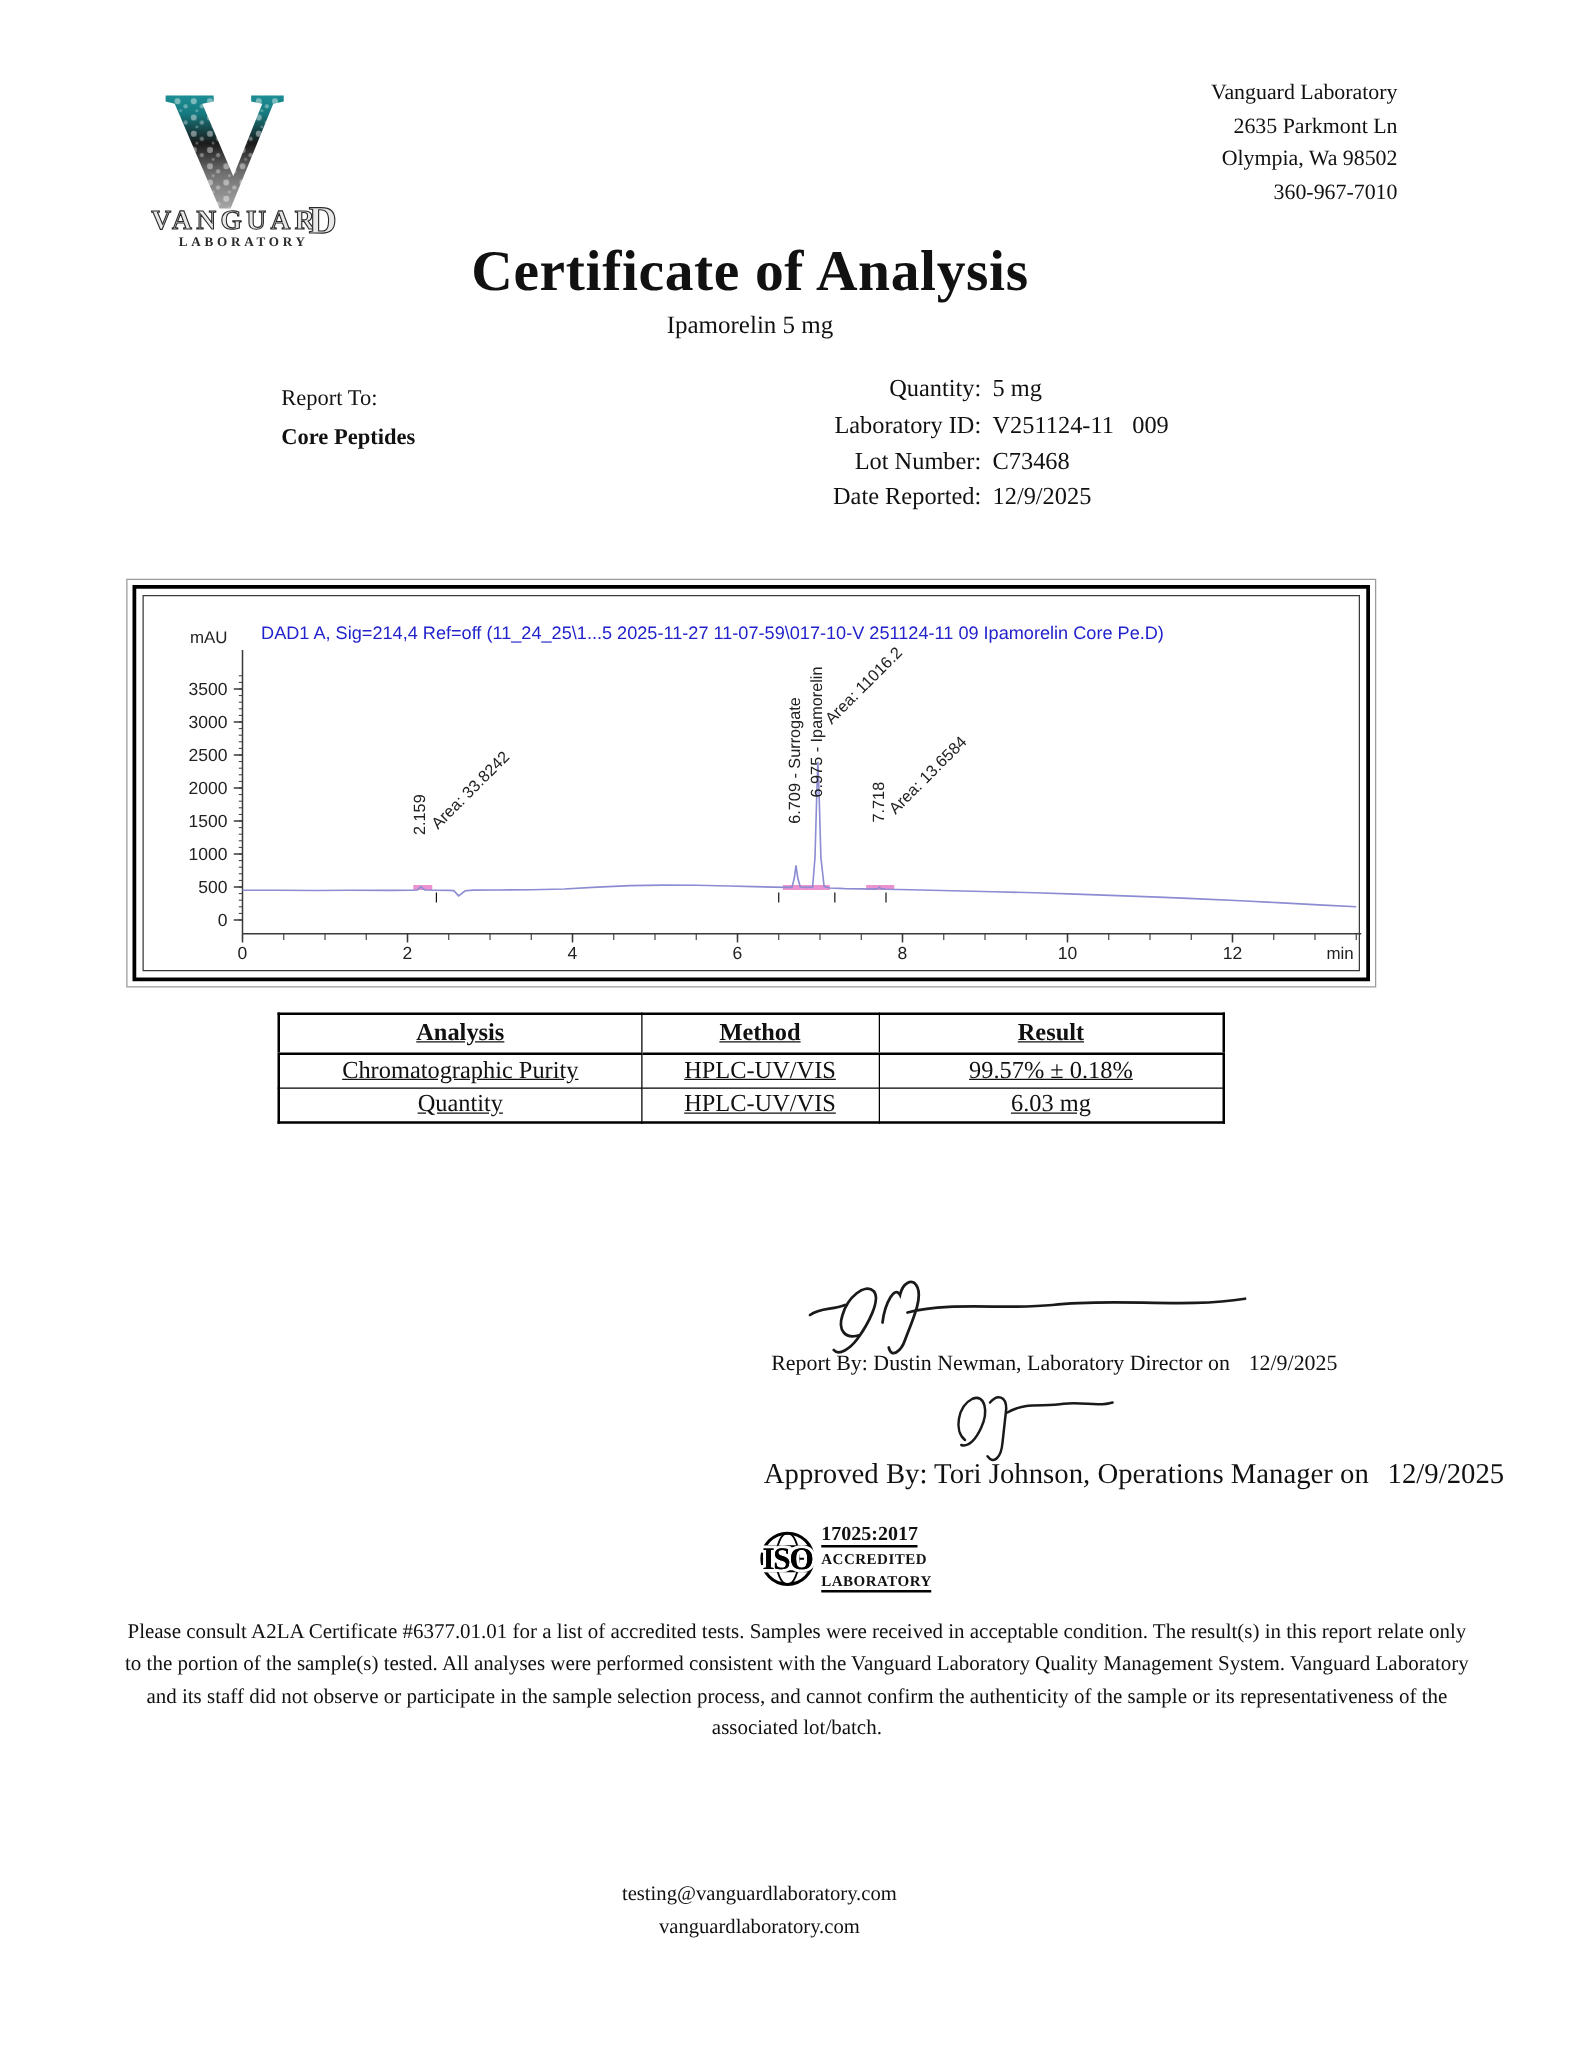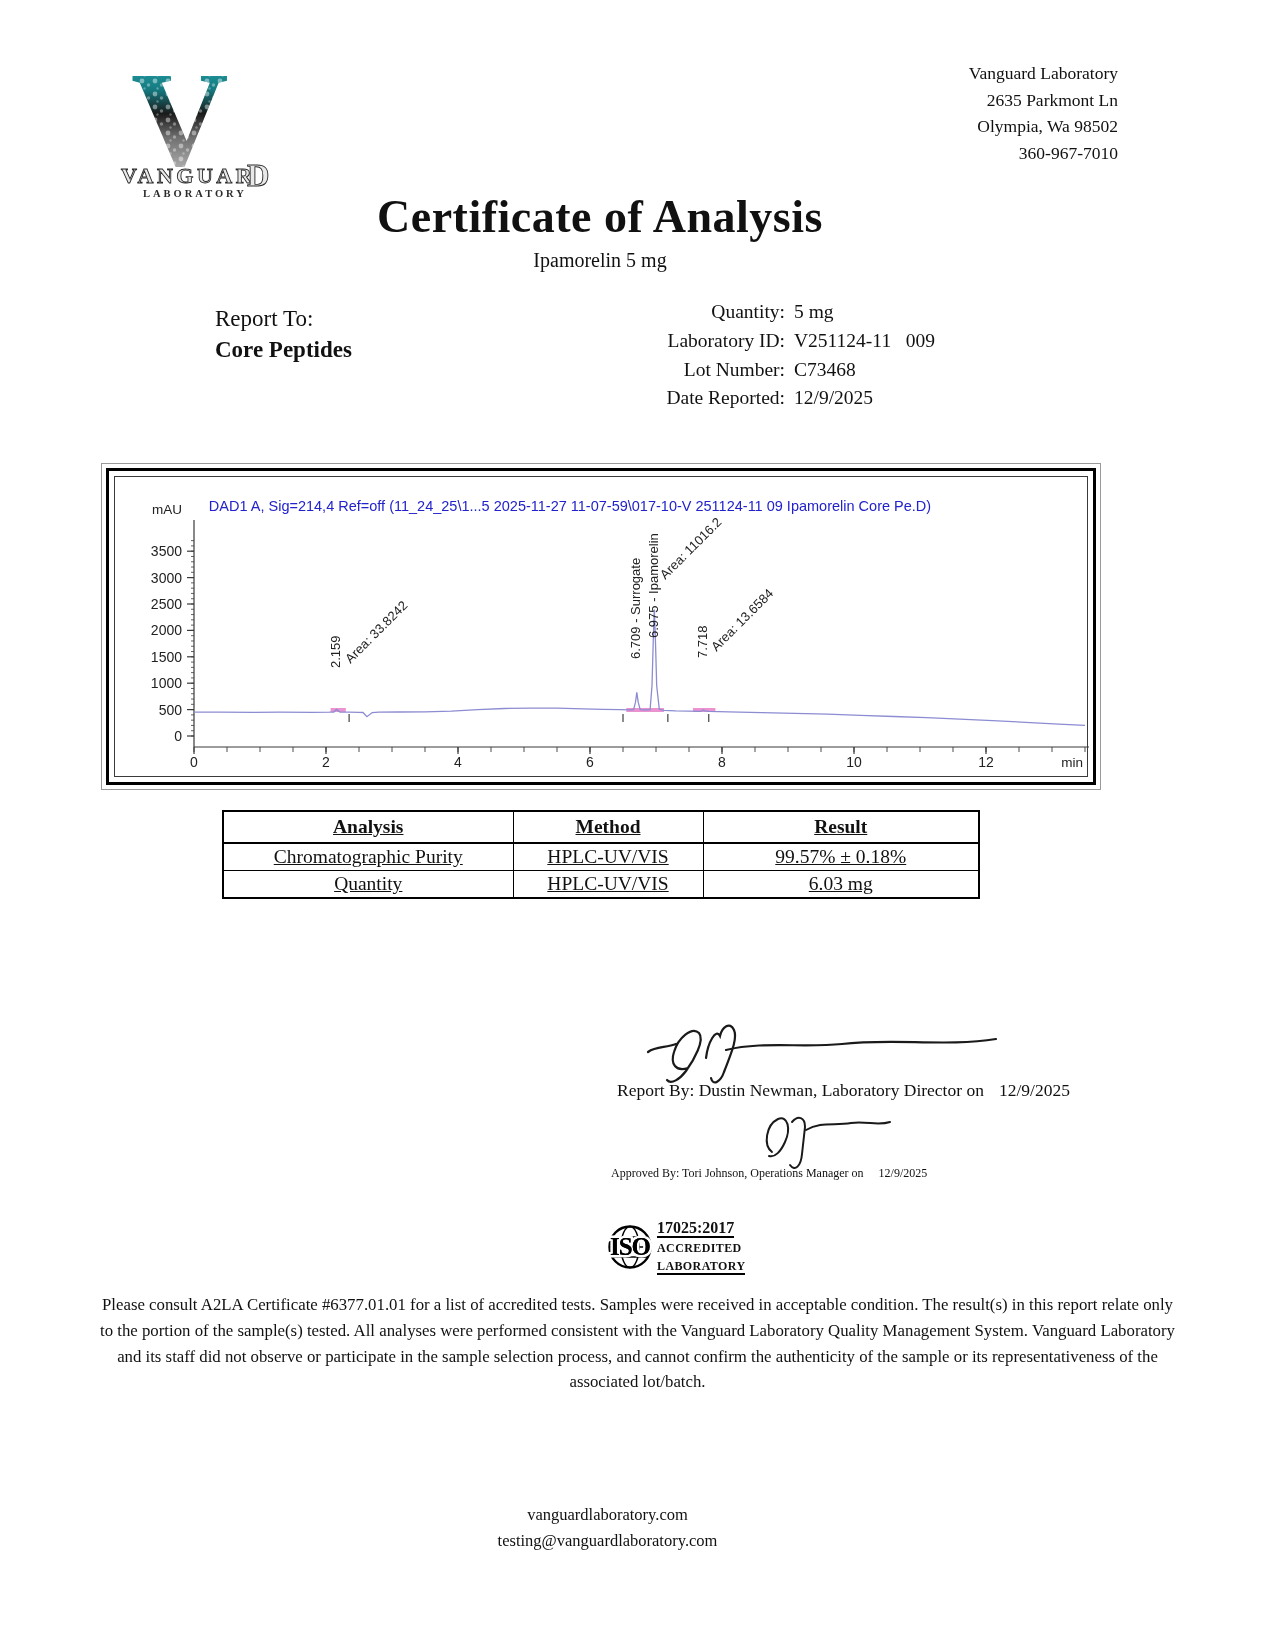--- a/index.html
+++ b/index.html
@@ -5,41 +5,41 @@
   html,body{margin:0;padding:0;}
   body{width:1275px;height:1650px;position:relative;background:#fff;
        font-family:"Liberation Serif","DejaVu Serif",serif;color:#111;overflow:hidden;}
   .abs{position:absolute;}
 
   #logo{left:113px;top:52px;width:185px;height:150px;}
   #addr{left:790px;top:60px;width:328px;text-align:right;font-size:17.5px;line-height:26.5px;}
   #doc-title{left:60px;top:190px;width:1080px;text-align:center;font-size:46px;letter-spacing:.5px;font-weight:bold;}
   #doc-subtitle{left:60px;top:249px;width:1080px;text-align:center;font-size:20px;}
 
-  #report-to{left:215px;top:303px;font-size:23px;line-height:31px;}
+  #report-to{left:225px;top:303px;font-size:18px;line-height:31px;}
   #report-to .bold{font-weight:bold;}
   #fields{left:420px;top:301px;width:660px;}
   .frow{display:flex;align-items:baseline;height:28.8px;font-size:19.5px;}
   .flabel{width:365px;text-align:right;}
   .fvalue{margin-left:9px;white-space:pre;}
 
   #chartbox{left:100px;top:462px;width:1002px;height:329px;}
 
   #results{left:222px;top:810px;width:758px;}
   #results table{border-collapse:collapse;width:100%;text-align:center;font-size:19.5px;text-decoration:underline;}
   #results table{border:2.5px solid #000;}
   #results th{border:1.5px solid #000;border-bottom:2px solid #000;padding:2px 6px;height:26px;}
   #results td{border:1.5px solid #000;padding:1px 24px;height:24px;}
   #results col.c1{width:290px;} #results col.c2{width:190px;} #results col.c3{width:276px;}
 
   #sig1{left:642px;top:1008px;}
   #repline{left:617px;top:1080px;font-size:17.5px;display:flex;}
   #repline .date{margin-left:15px;}
   #sig2{left:758px;top:1110px;}
-  #appline{left:611px;top:1166px;font-size:12px;display:flex;}
+  #appline{left:611px;top:1166px;font-size:23px;display:flex;}
   #appline .date{margin-left:15px;}
 
   #iso{left:606px;top:1219px;display:flex;align-items:center;}
   #iso .txt{margin-left:3px;font-family:"Liberation Serif",serif;}
   #iso .std{font-weight:bold;font-size:16px;border-bottom:2.2px solid #000;display:inline-block;line-height:17px;}
   #iso .l1{font-weight:bold;font-size:12px;line-height:13px;letter-spacing:.4px;display:inline-block;}
   #iso .l2{font-weight:bold;font-size:12px;line-height:14px;letter-spacing:.4px;border-bottom:2.2px solid #000;display:inline-block;}
 
   #disclaimer{left:100px;top:1292px;width:1075px;text-align:center;font-size:16.8px;line-height:25.8px;}
   #footer{left:0px;top:1502px;width:1215px;text-align:center;font-size:16.5px;line-height:26px;}
@@ -296,15 +296,15 @@
   <div class="txt">
     <div class="std">17025:2017</div><br>
     <div class="l1">ACCREDITED</div><br>
     <div class="l2">LABORATORY</div>
   </div>
 </div>
 
 <div class="abs" id="disclaimer">Please consult A2LA Certificate #6377.01.01 for a list of accredited tests. Samples were received in acceptable condition. The result(s) in this report relate only to the portion of the sample(s) tested. All analyses were performed consistent with the Vanguard Laboratory Quality Management System. Vanguard Laboratory and its staff did not observe or participate in the sample selection process, and cannot confirm the authenticity of the sample or its representativeness of the associated lot/batch.</div>
 
 <div class="abs" id="footer">
+  <div>testing@vanguardlaboratory.com</div>
   <div>vanguardlaboratory.com</div>
-  <div>testing@vanguardlaboratory.com</div>
 </div>
 
 </body></html>

